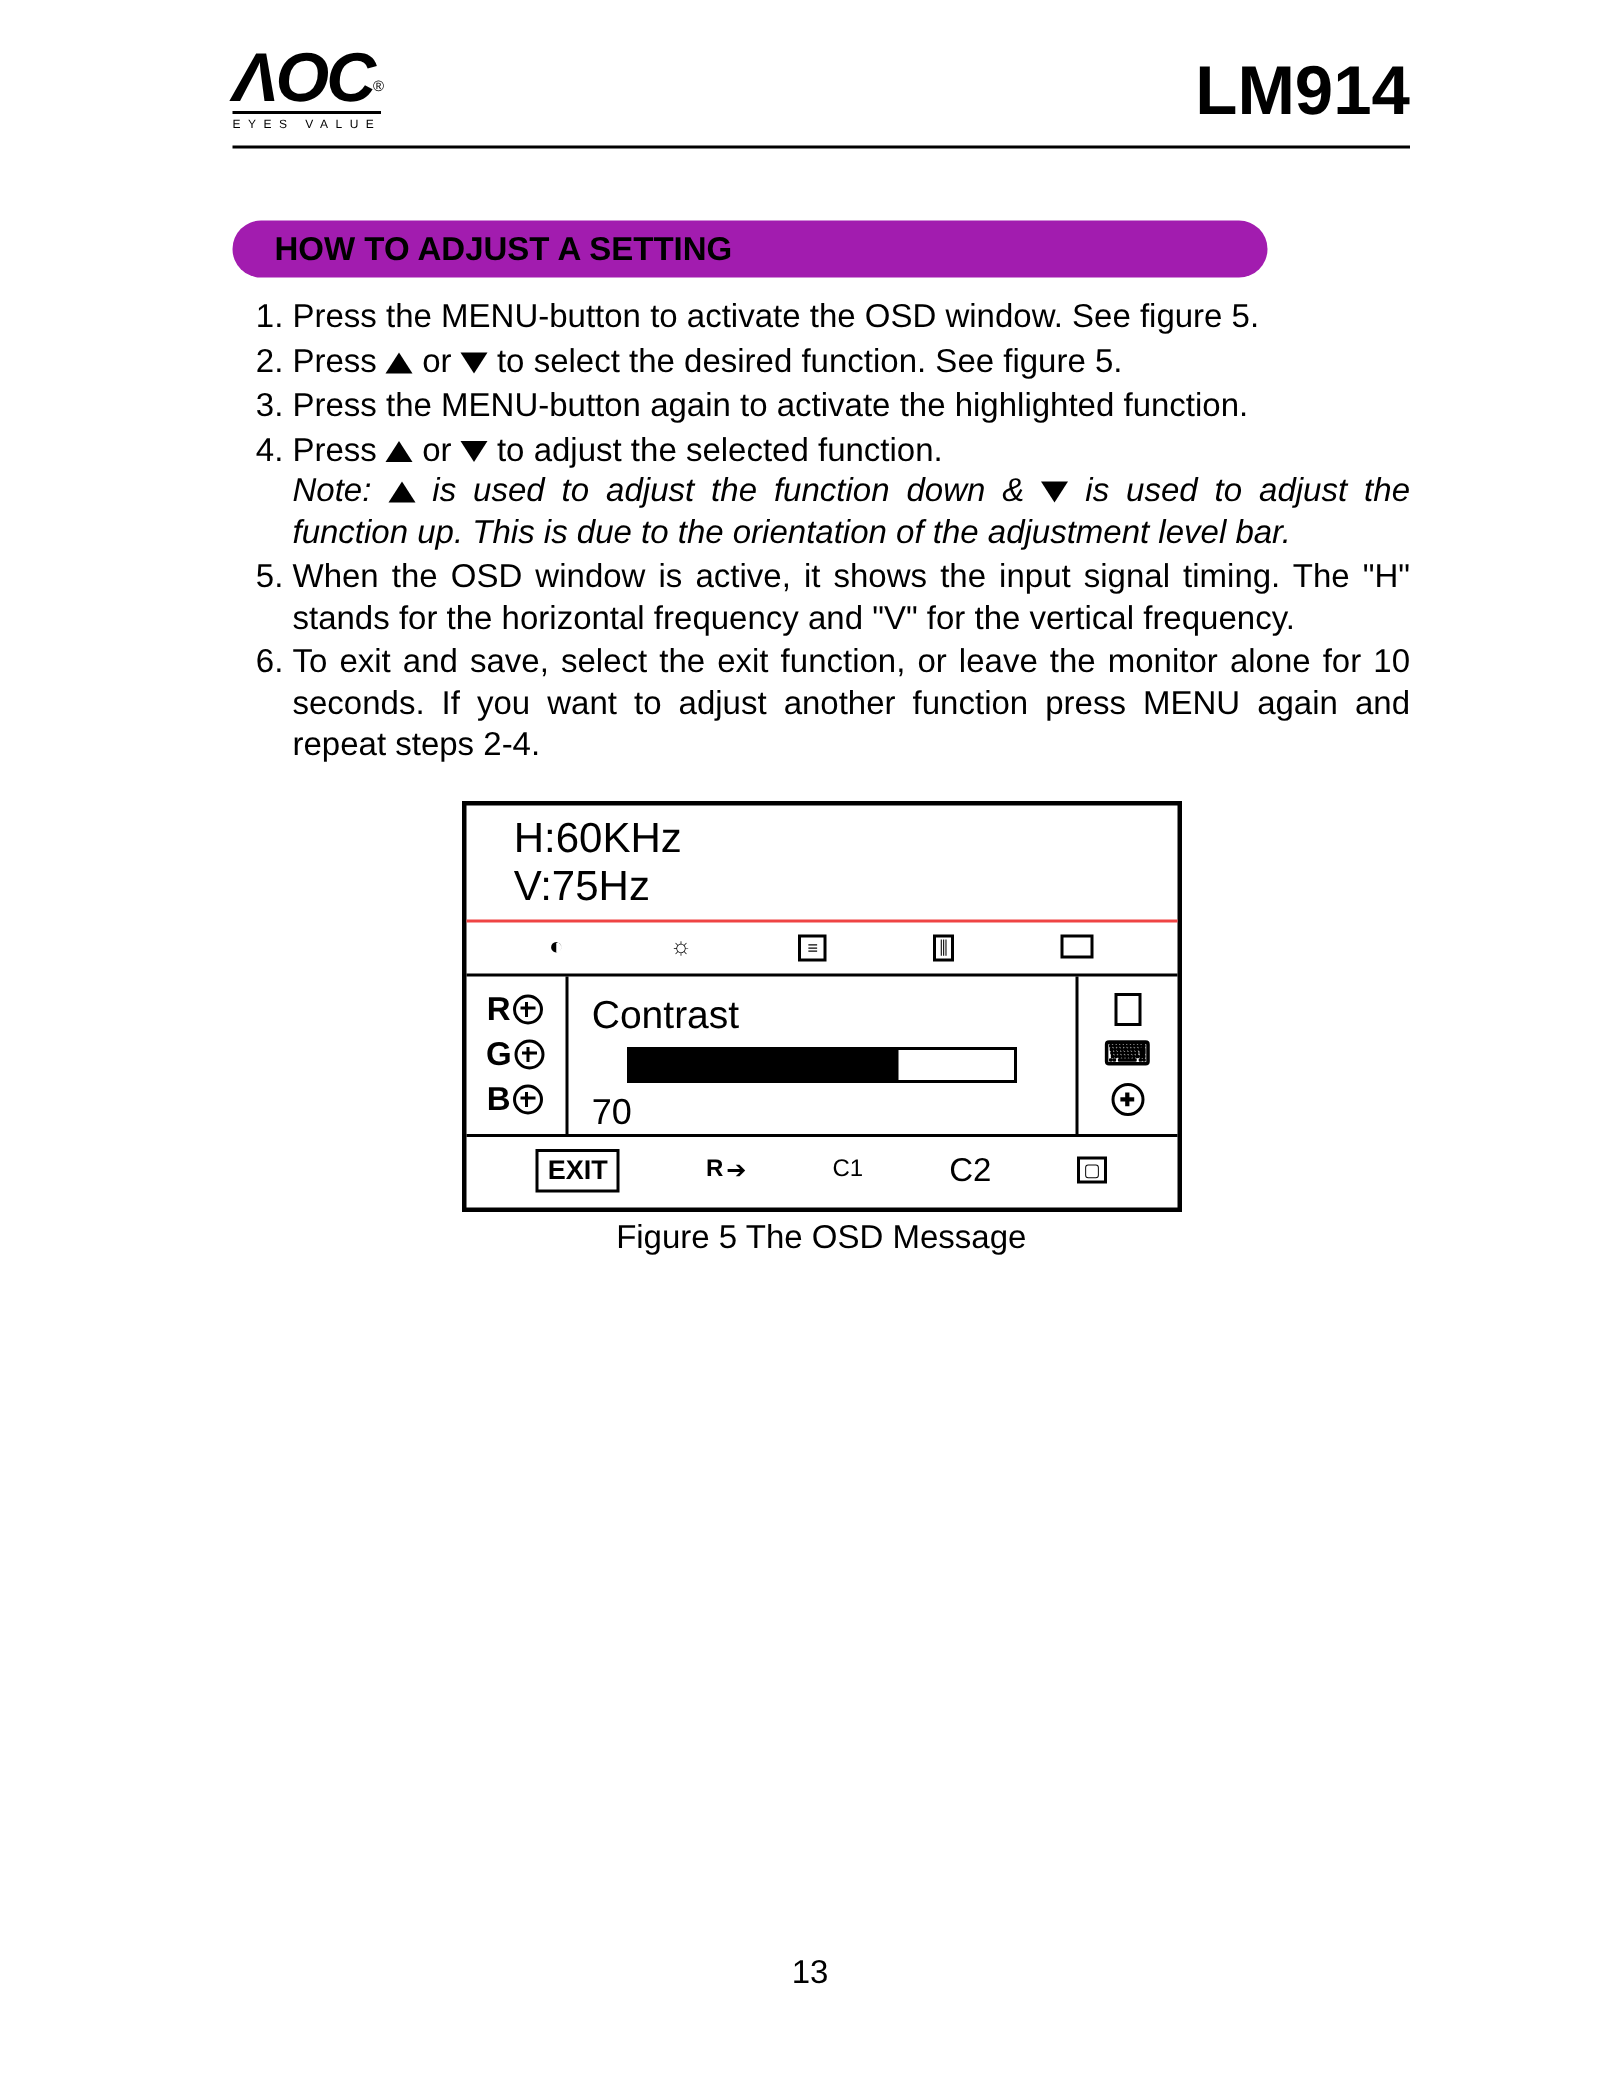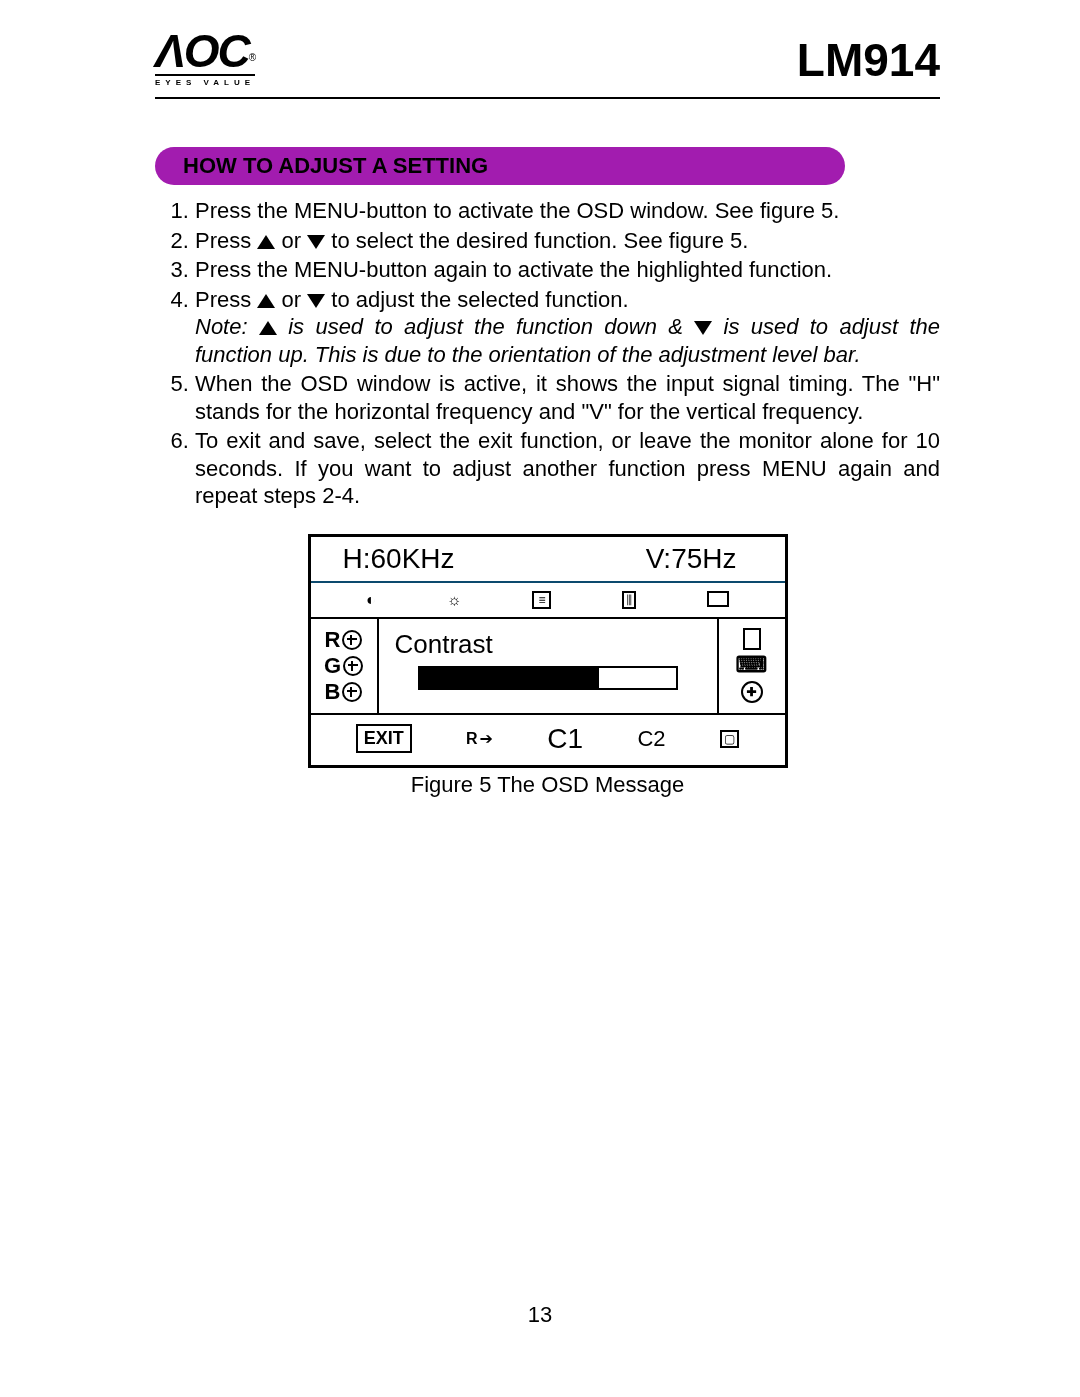--- a/index.html
+++ b/index.html
@@ -29,21 +29,21 @@
     font-family: Arial, Helvetica, sans-serif;
     font-weight: 900;
     font-style: italic;
     font-size: 46px;
     line-height: 1;
   }
   .logo .sub {
     display: block;
     font-size: 8px;
     letter-spacing: 5px;
-    font-weight: 700;
+    font-weight: 400;
     border-top: 2px solid #000;
     padding-top: 2px;
     margin-top: 0px;
     text-align: center;
   }
   .logo .reg { font-size: 10px; vertical-align: super; }
   .model {
     font-size: 46px;
     font-weight: 700;
   }
@@ -94,21 +94,22 @@
     width: 480px;
     box-sizing: border-box;
     text-align: left;
     font-family: Arial, sans-serif;
   }
   .osd-top {
     display: flex;
     justify-content: space-between;
     padding: 6px 48px 6px 32px;
     font-size: 28px;
-    border-bottom: 2px solid #0c4a6e;
+    border-bottom: 2px solid #ef4444;
+    flex-direction: column;
   }
   .osd-icons-row {
     display: flex;
     justify-content: space-around;
     padding: 8px 20px;
     border-bottom: 2px solid #000;
   }
   .osd-mid {
     display: flex;
   }
@@ -248,31 +249,32 @@
           <span class="sideitem">
               <span>B</span>
               <span class="circ-plus"></span>
             </span>
         </div>
         <div class="osd-center">
           <div class="osd-func">Contrast</div>
           <div class="osd-bar">
             <div class="fill" id="osd-fill" style="width: 70%;"></div>
           </div>
+          <div class="osd-value">70</div>
         </div>
         <div class="osd-side right">
           <span class="ico" style="border:2px solid #000; width:14px; height:18px; display:inline-block;"></span>
           <span class="ico" style="font-size:22px;">⌨</span>
           <span class="ico" style="border:2px solid #000; border-radius:50%; width:18px; height:18px; display:inline-flex; align-items:center; justify-content:center; font-size:12px;">✚</span>
         </div>
       </div>
       <div class="osd-bottom">
         <span class="exit-box">EXIT</span>
         <span class="ico sideitem"><span style="font-weight:700;">R</span>➔</span>
-        <span class="ico" style="font-size:28px;text-align:center;">C1</span>
+        <span class="ico" style="font-size:16px;text-align:center;">C1</span>
         <span class="ico" style="font-size:22px;">C2</span>
         <span class="ico" style="border:2px solid #000; padding:0 2px; font-size:12px;">▢</span>
       </div>
     </div>
     <div class="figcap">Figure 5     The  OSD  Message</div>
   </div>
 
   <div class="page-num">13</div>
 </div>
 

